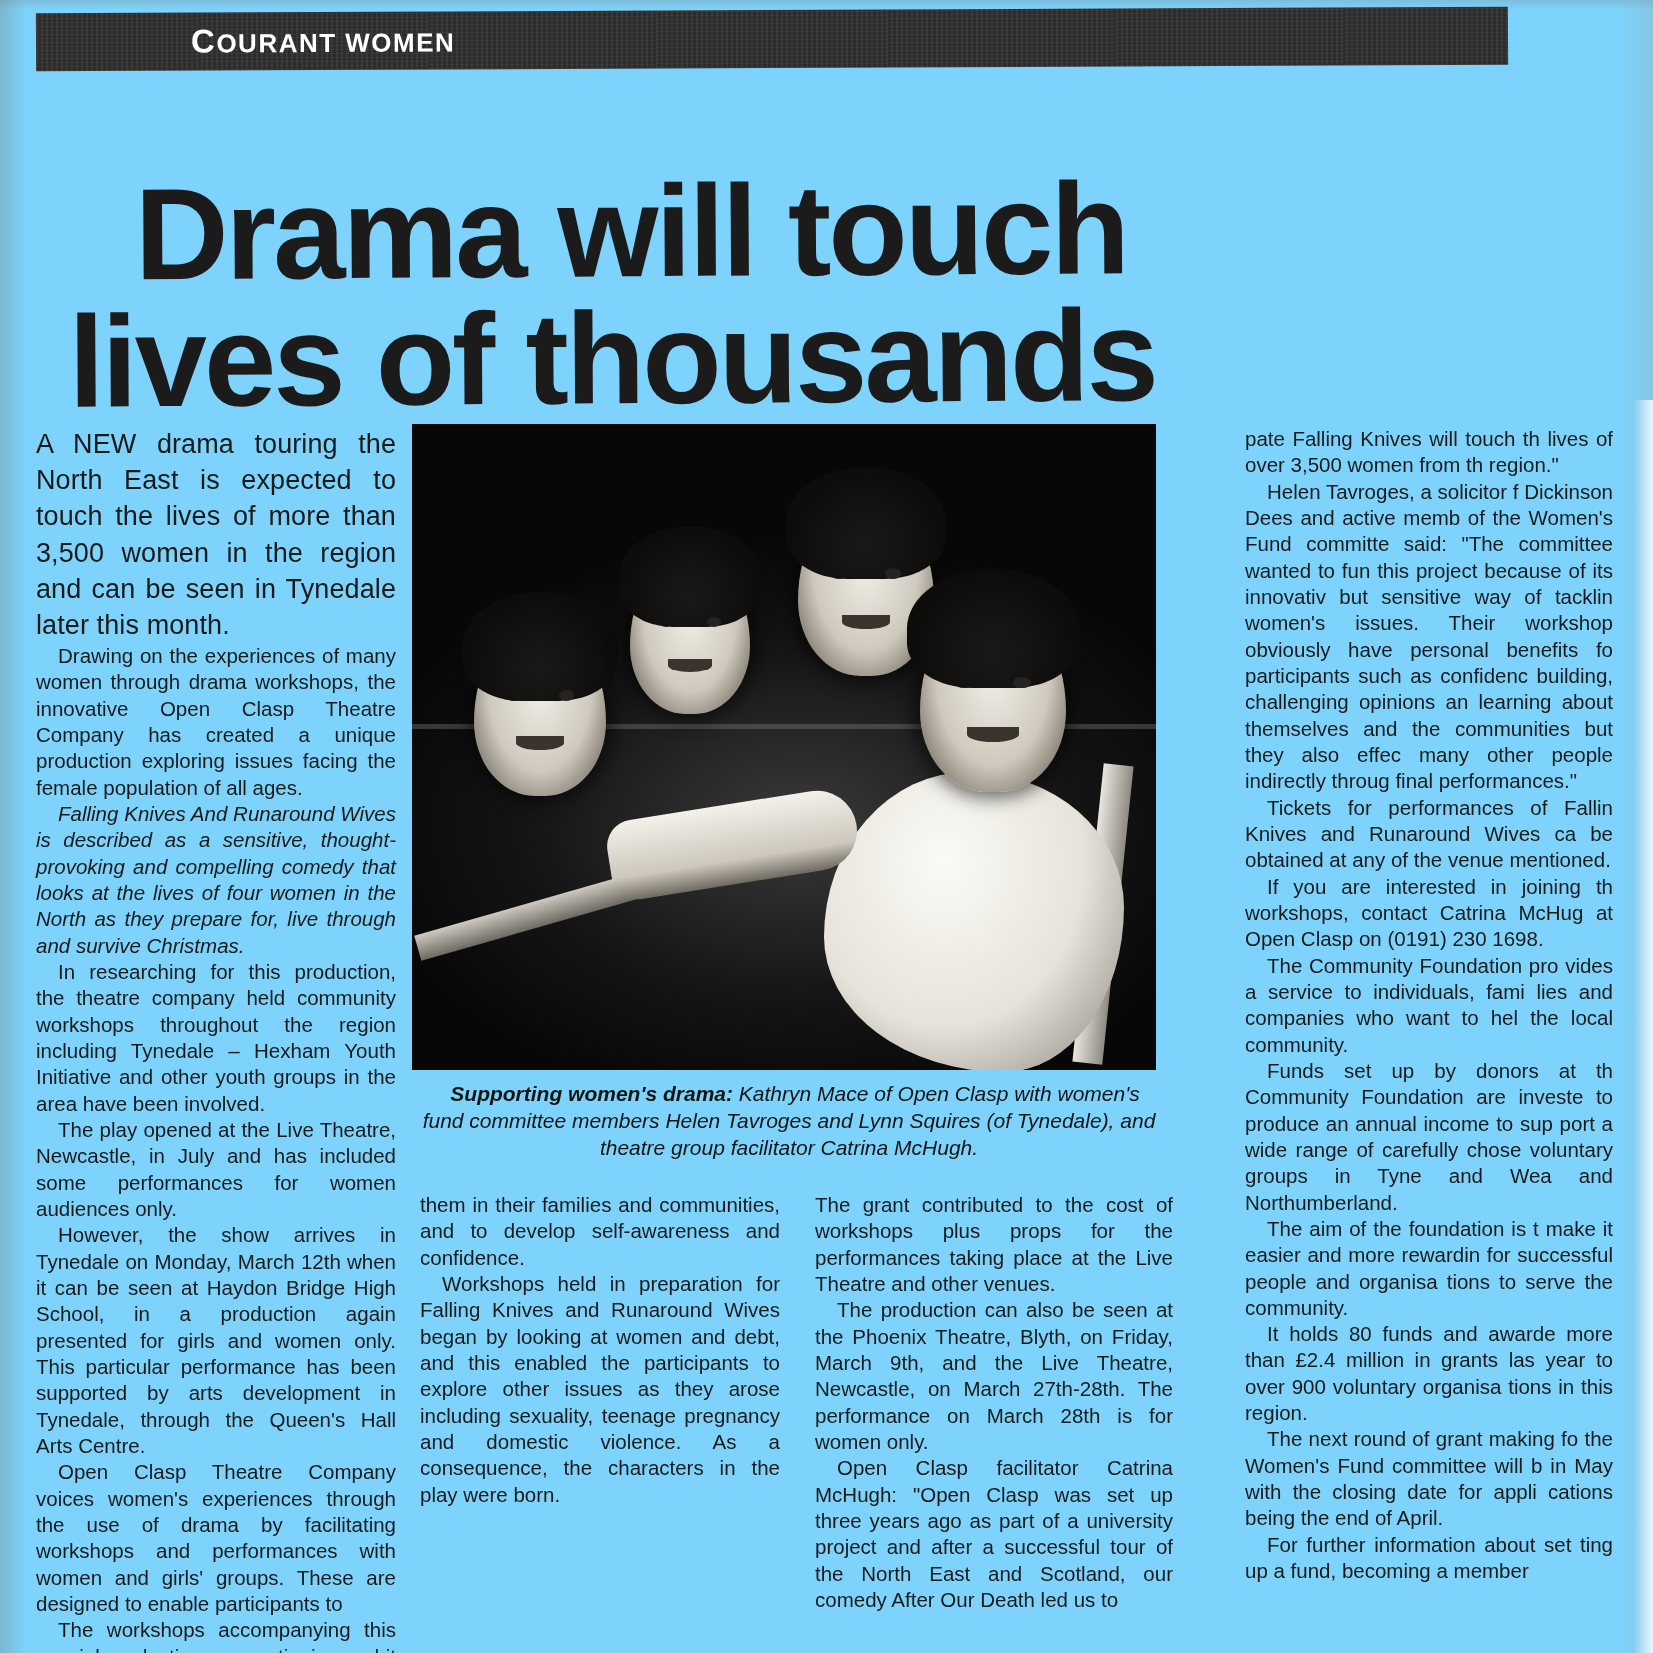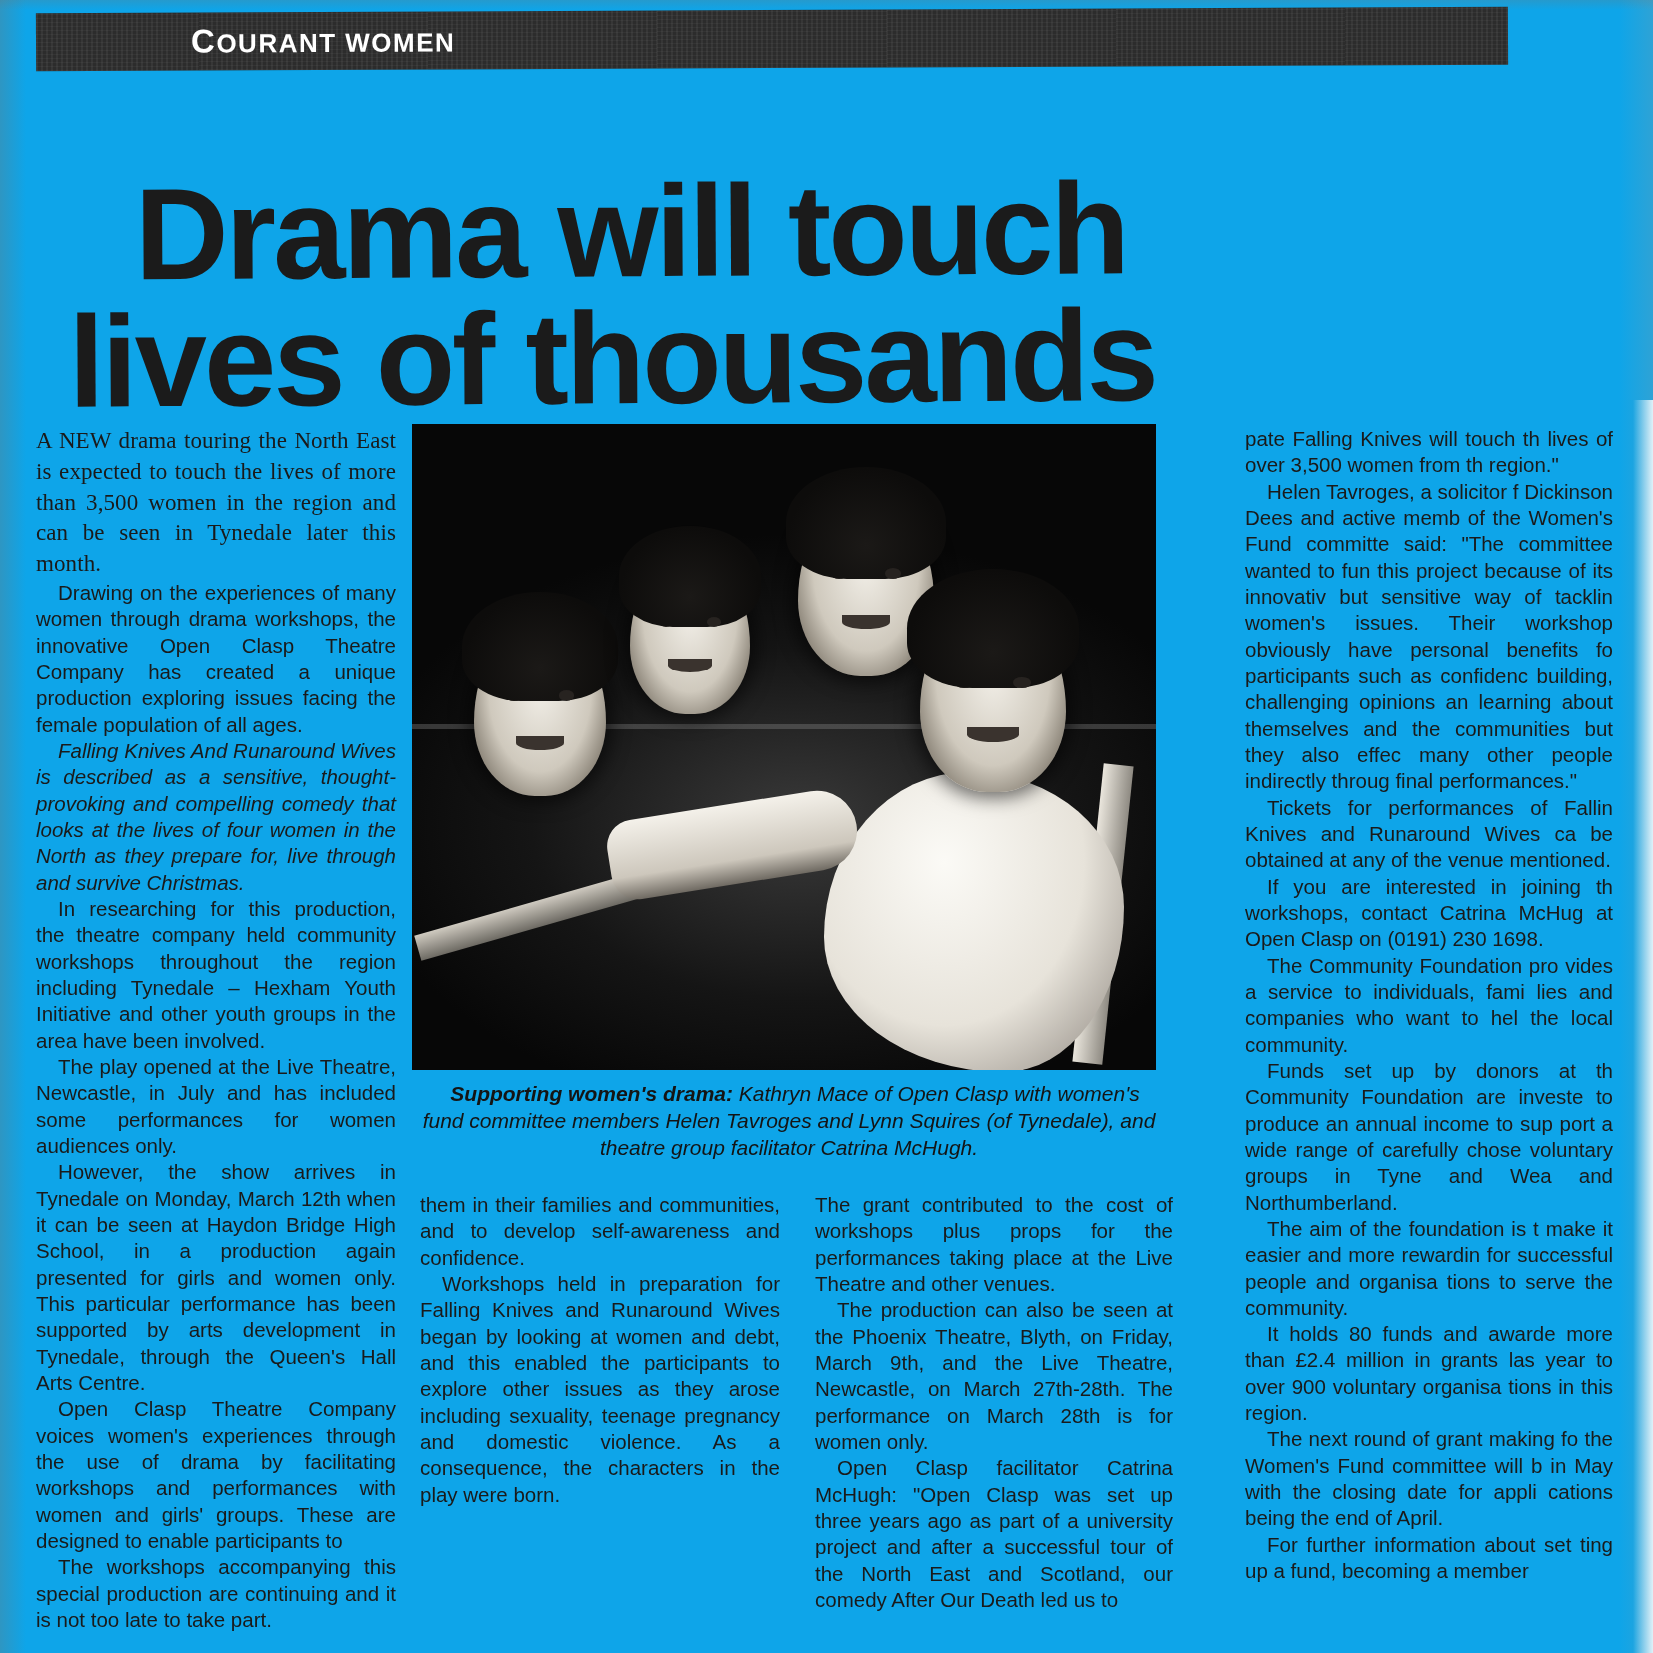--- a/index.html
+++ b/index.html
@@ -11,21 +11,21 @@
     width: 1653px;
     height: 1653px;
     overflow: hidden;
     font-family: "Liberation Sans", sans-serif;
     color: #111;
   }
   .page {
     position: relative;
     width: 1653px;
     height: 1653px;
-    background: #0ea5e9;
+    background: #7dd3fc;
     
   }
   
   .masthead {
     position: absolute;
     left: 36px;
     top: 10px;
     width: 1472px;
     height: 58px;
     background: #2c2c2c;
@@ -85,24 +85,23 @@
     text-indent: 0;
   }
   .col p + p { margin-top: 0px; }
   .col .it { font-style: italic; }
   .col-1 {
     left: 36px;
     top: 426px;
     width: 360px;
   }
   .col-1 .lead {
-    font-size: 23px;
+    font-size: 27px;
     line-height: 1.34;
     letter-spacing: 0.1px;
-    font-family: Liberation Serif, serif;
   }
   .col-2 {
     left: 420px;
     top: 1192px;
     width: 360px;
   }
   .col-3 {
     left: 815px;
     top: 1192px;
     width: 358px;

